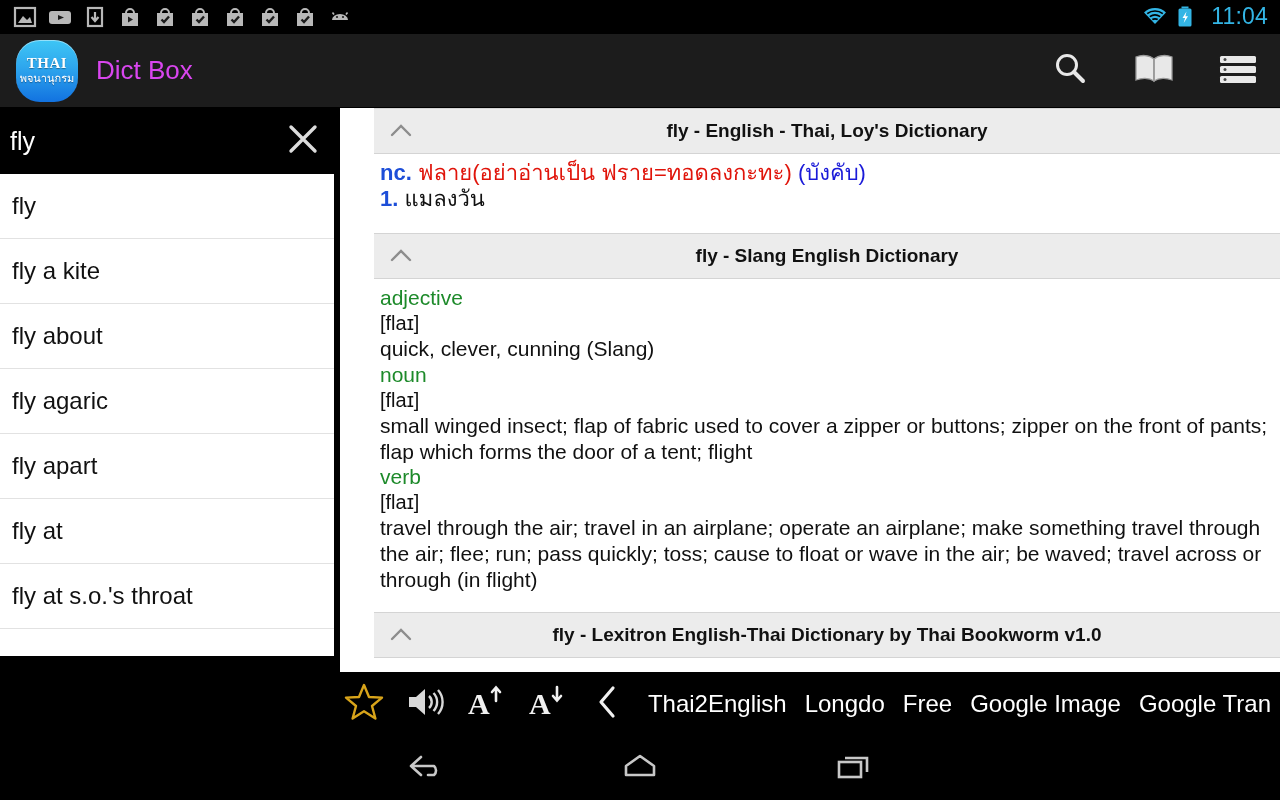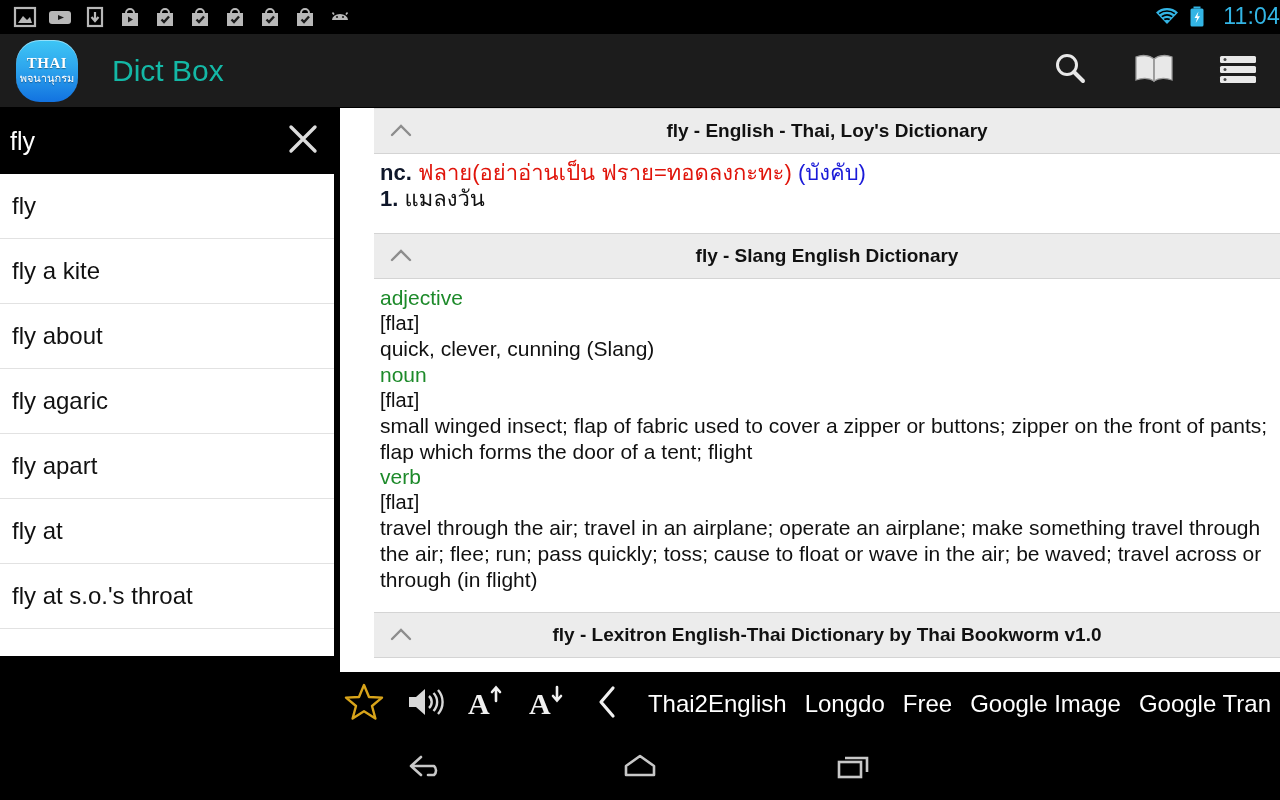--- a/index.html
+++ b/index.html
@@ -12,21 +12,21 @@
   #app { position: relative; width: 1280px; height: 800px; background: #000; }
 
   
   #statusbar {
     position: absolute; left: 0; top: 0; width: 1280px; height: 34px;
     background: #000; display: flex; align-items: center;
   }
   .sb-icons { display: flex; align-items: center; gap: 9px; padding-left: 12px; }
   .sb-ic { width: 26px; height: 24px; position: relative; }
   .sb-spacer { flex: 1 1 auto; }
-  .sb-right { display: flex; align-items: flex-end; gap: 9px; }
+  .sb-right { display: flex; align-items: flex-end; gap: 9px; padding-right: 12px; }
   .sb-clock {
     color: #33b5e5; font-size: 23px; letter-spacing: .2px;
     font-family: "Liberation Sans", sans-serif; line-height: 1;
     position: relative; top: -1px;
   }
 
   
   #actionbar {
     position: absolute; left: 0; top: 34px; width: 1280px; height: 74px;
     background: #1c1c1c; display: flex; align-items: center;
@@ -42,21 +42,21 @@
   #applogo .l1 {
     color: #fff; font-weight: bold; font-size: 15px; letter-spacing: .5px;
     font-family: "Liberation Serif", serif; line-height: 1;
     text-shadow: 0 1px 1px rgba(0,0,0,.35);
   }
   #applogo .l2 {
     color: #fff; font-size: 11px; line-height: 1.1; margin-top: 1px;
     text-shadow: 0 1px 1px rgba(0,0,0,.35);
   }
   #apptitle {
-    color: #14b8a6; font-size: 30px; margin-left: 34px; font-weight: normal;
+    color: #d946ef; font-size: 26px; margin-left: 18px; font-weight: normal;
   }
   #ab-actions { margin-left: auto; display: flex; align-items: center; }
   .ab-btn {
     width: 84px; height: 74px; display: flex; align-items: center; justify-content: center;
   }
 
   
   #leftpanel {
     position: absolute; left: 0; top: 108px; width: 334px; height: 548px;
     background: #fff; overflow: hidden;
@@ -103,21 +103,21 @@
     font-size: 19px; font-weight: bold; color: #111; text-align: center;
     padding: 0 60px;
   }
   .collapse-chevron {
     position: absolute; left: 12px; top: 50%; transform: translateY(-50%);
     width: 30px; height: 30px; display: flex; align-items: center; justify-content: center;
   }
   .entry-body { padding: 6px 6px 10px 6px; }
   .ln { font-size: 21px; color: #111; line-height: 1.2; }
   .ln.thai { font-size: 22px; }
-  .pos-abbr { font-weight: bold; color: #0f172a; }
+  .pos-abbr { font-weight: bold; color: #1d4ed8; }
   .red { color: #e0140a; }
   .blue { color: #1a1ad8; }
   .pos { color: #1d8a2a; font-size: 21px; line-height: 1.25; }
   .phon { color: #111; font-size: 20px; line-height: 1.25; }
   .defn { color: #111; font-size: 21px; line-height: 1.22; }
   .sec-gap { height: 10px; }
 
   
   #toolstrip {
     position: absolute; left: 334px; top: 672px; width: 946px; height: 64px;

